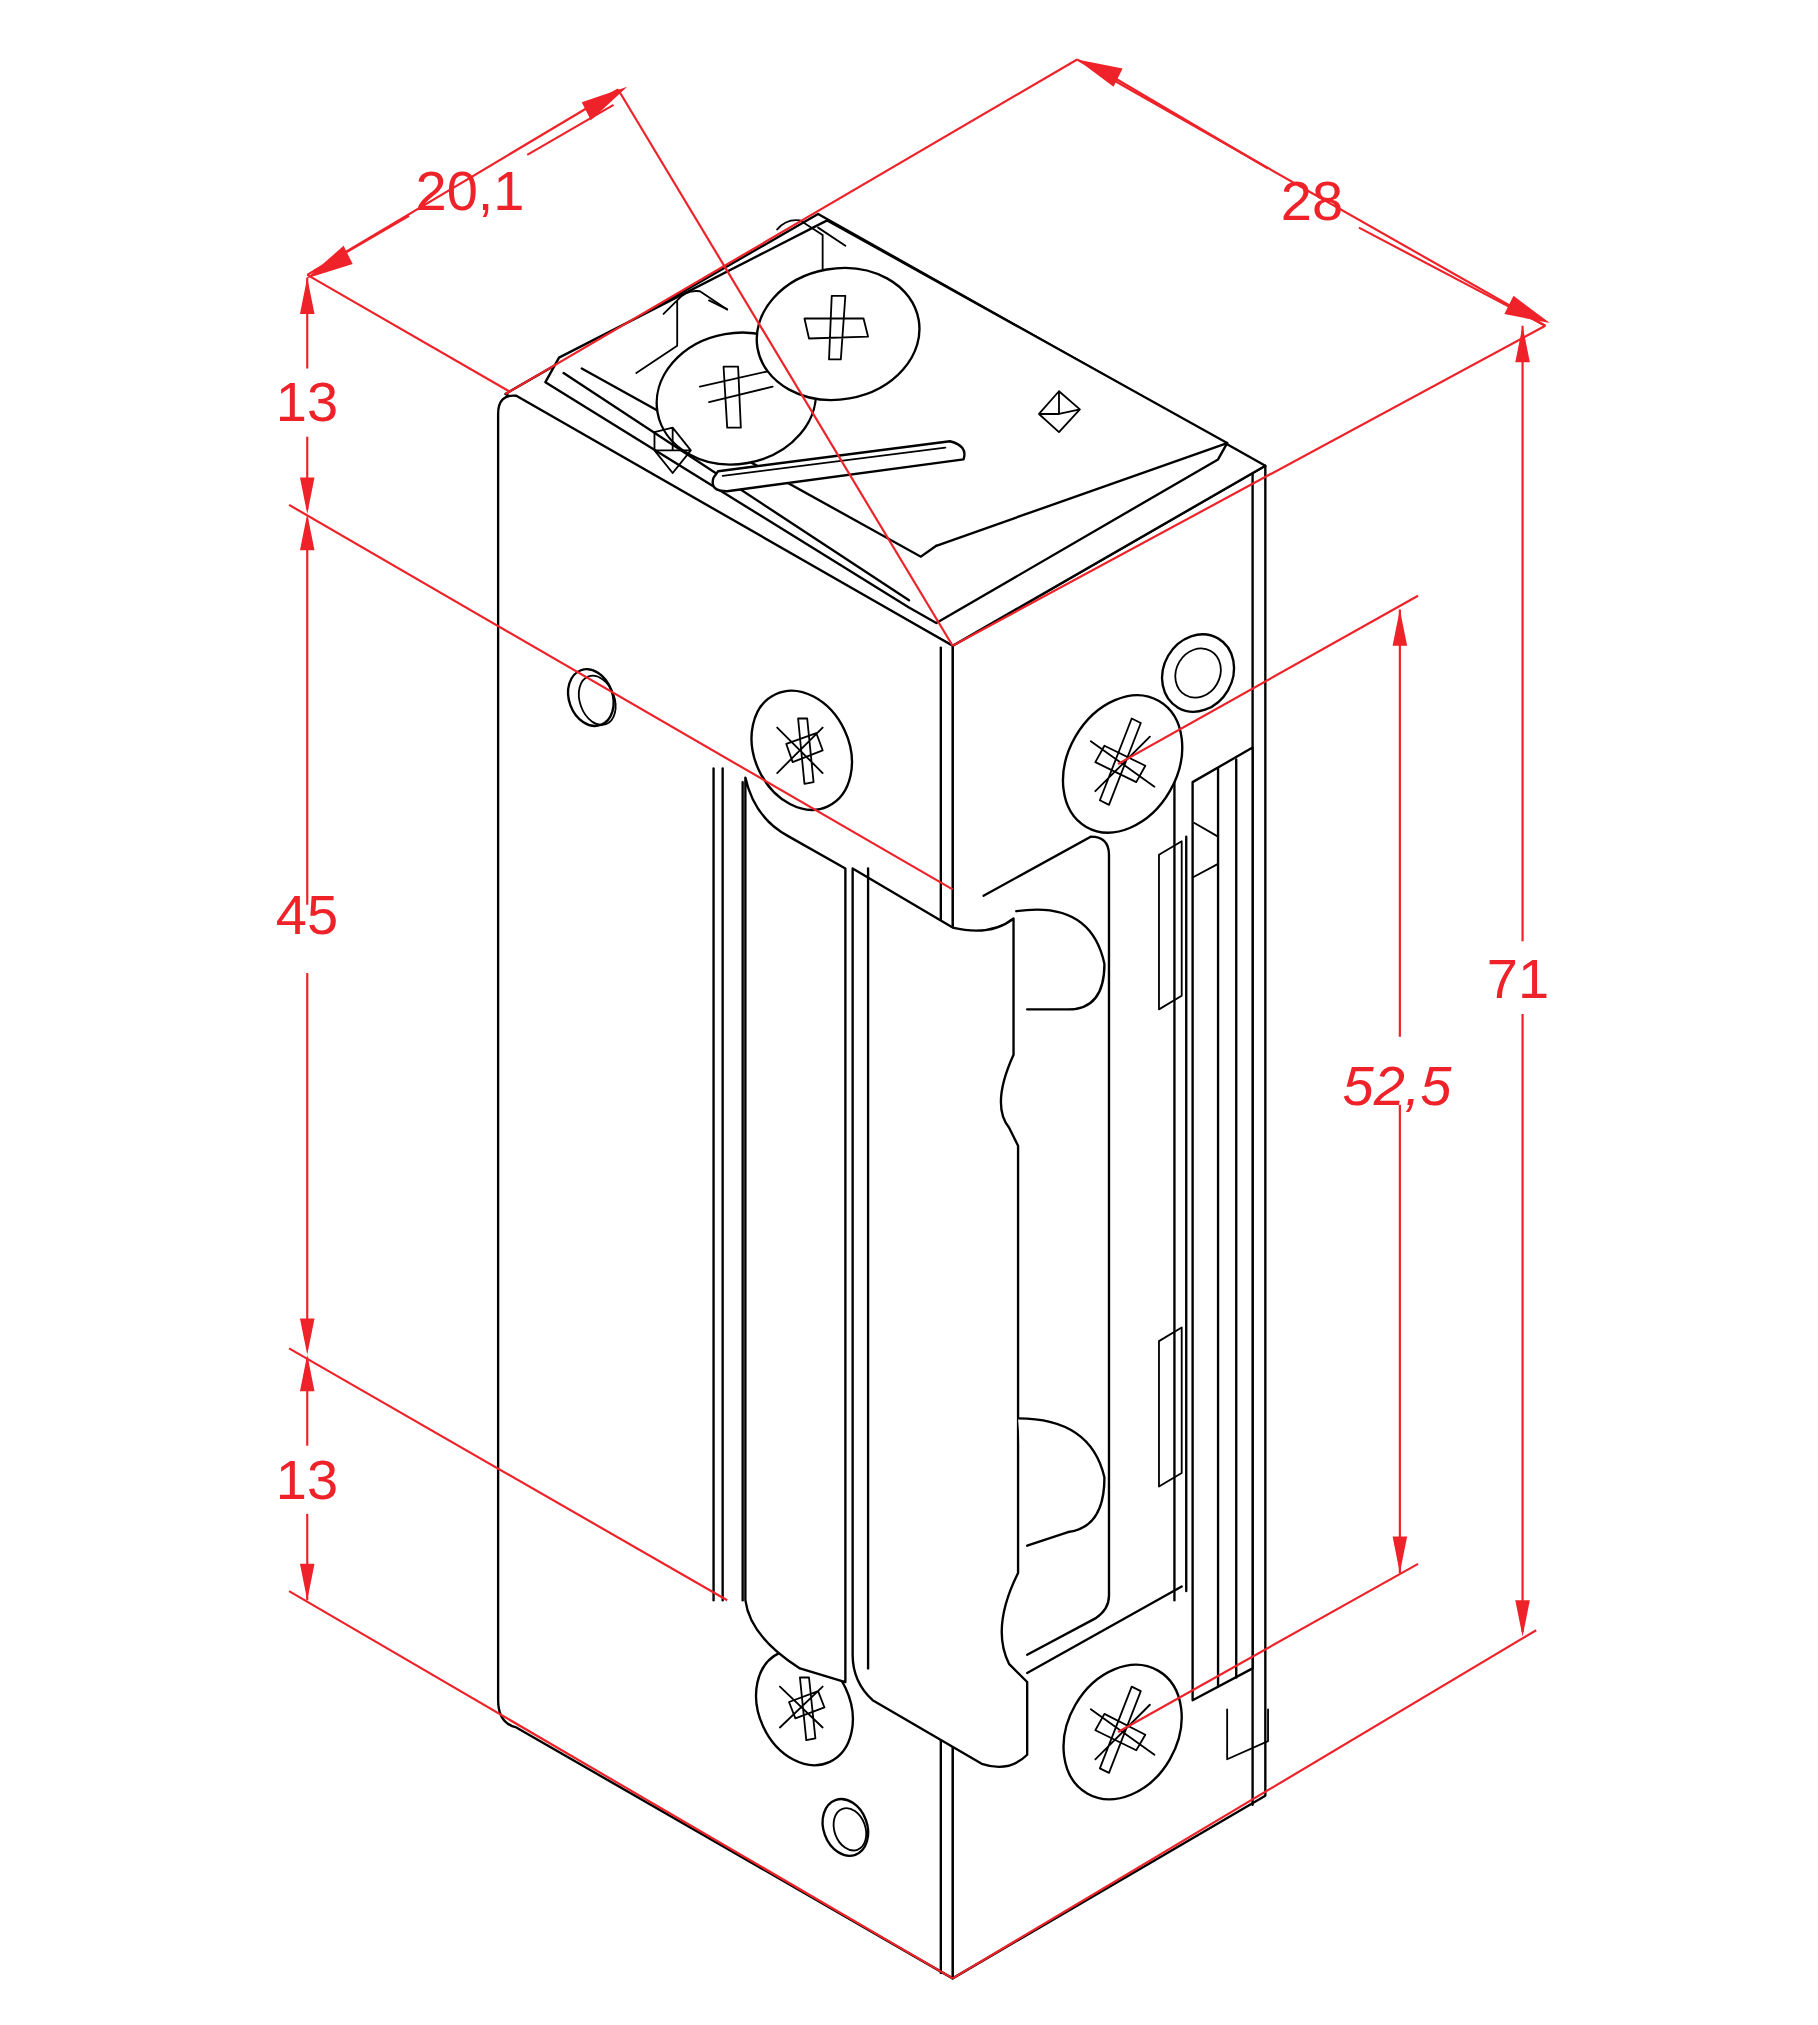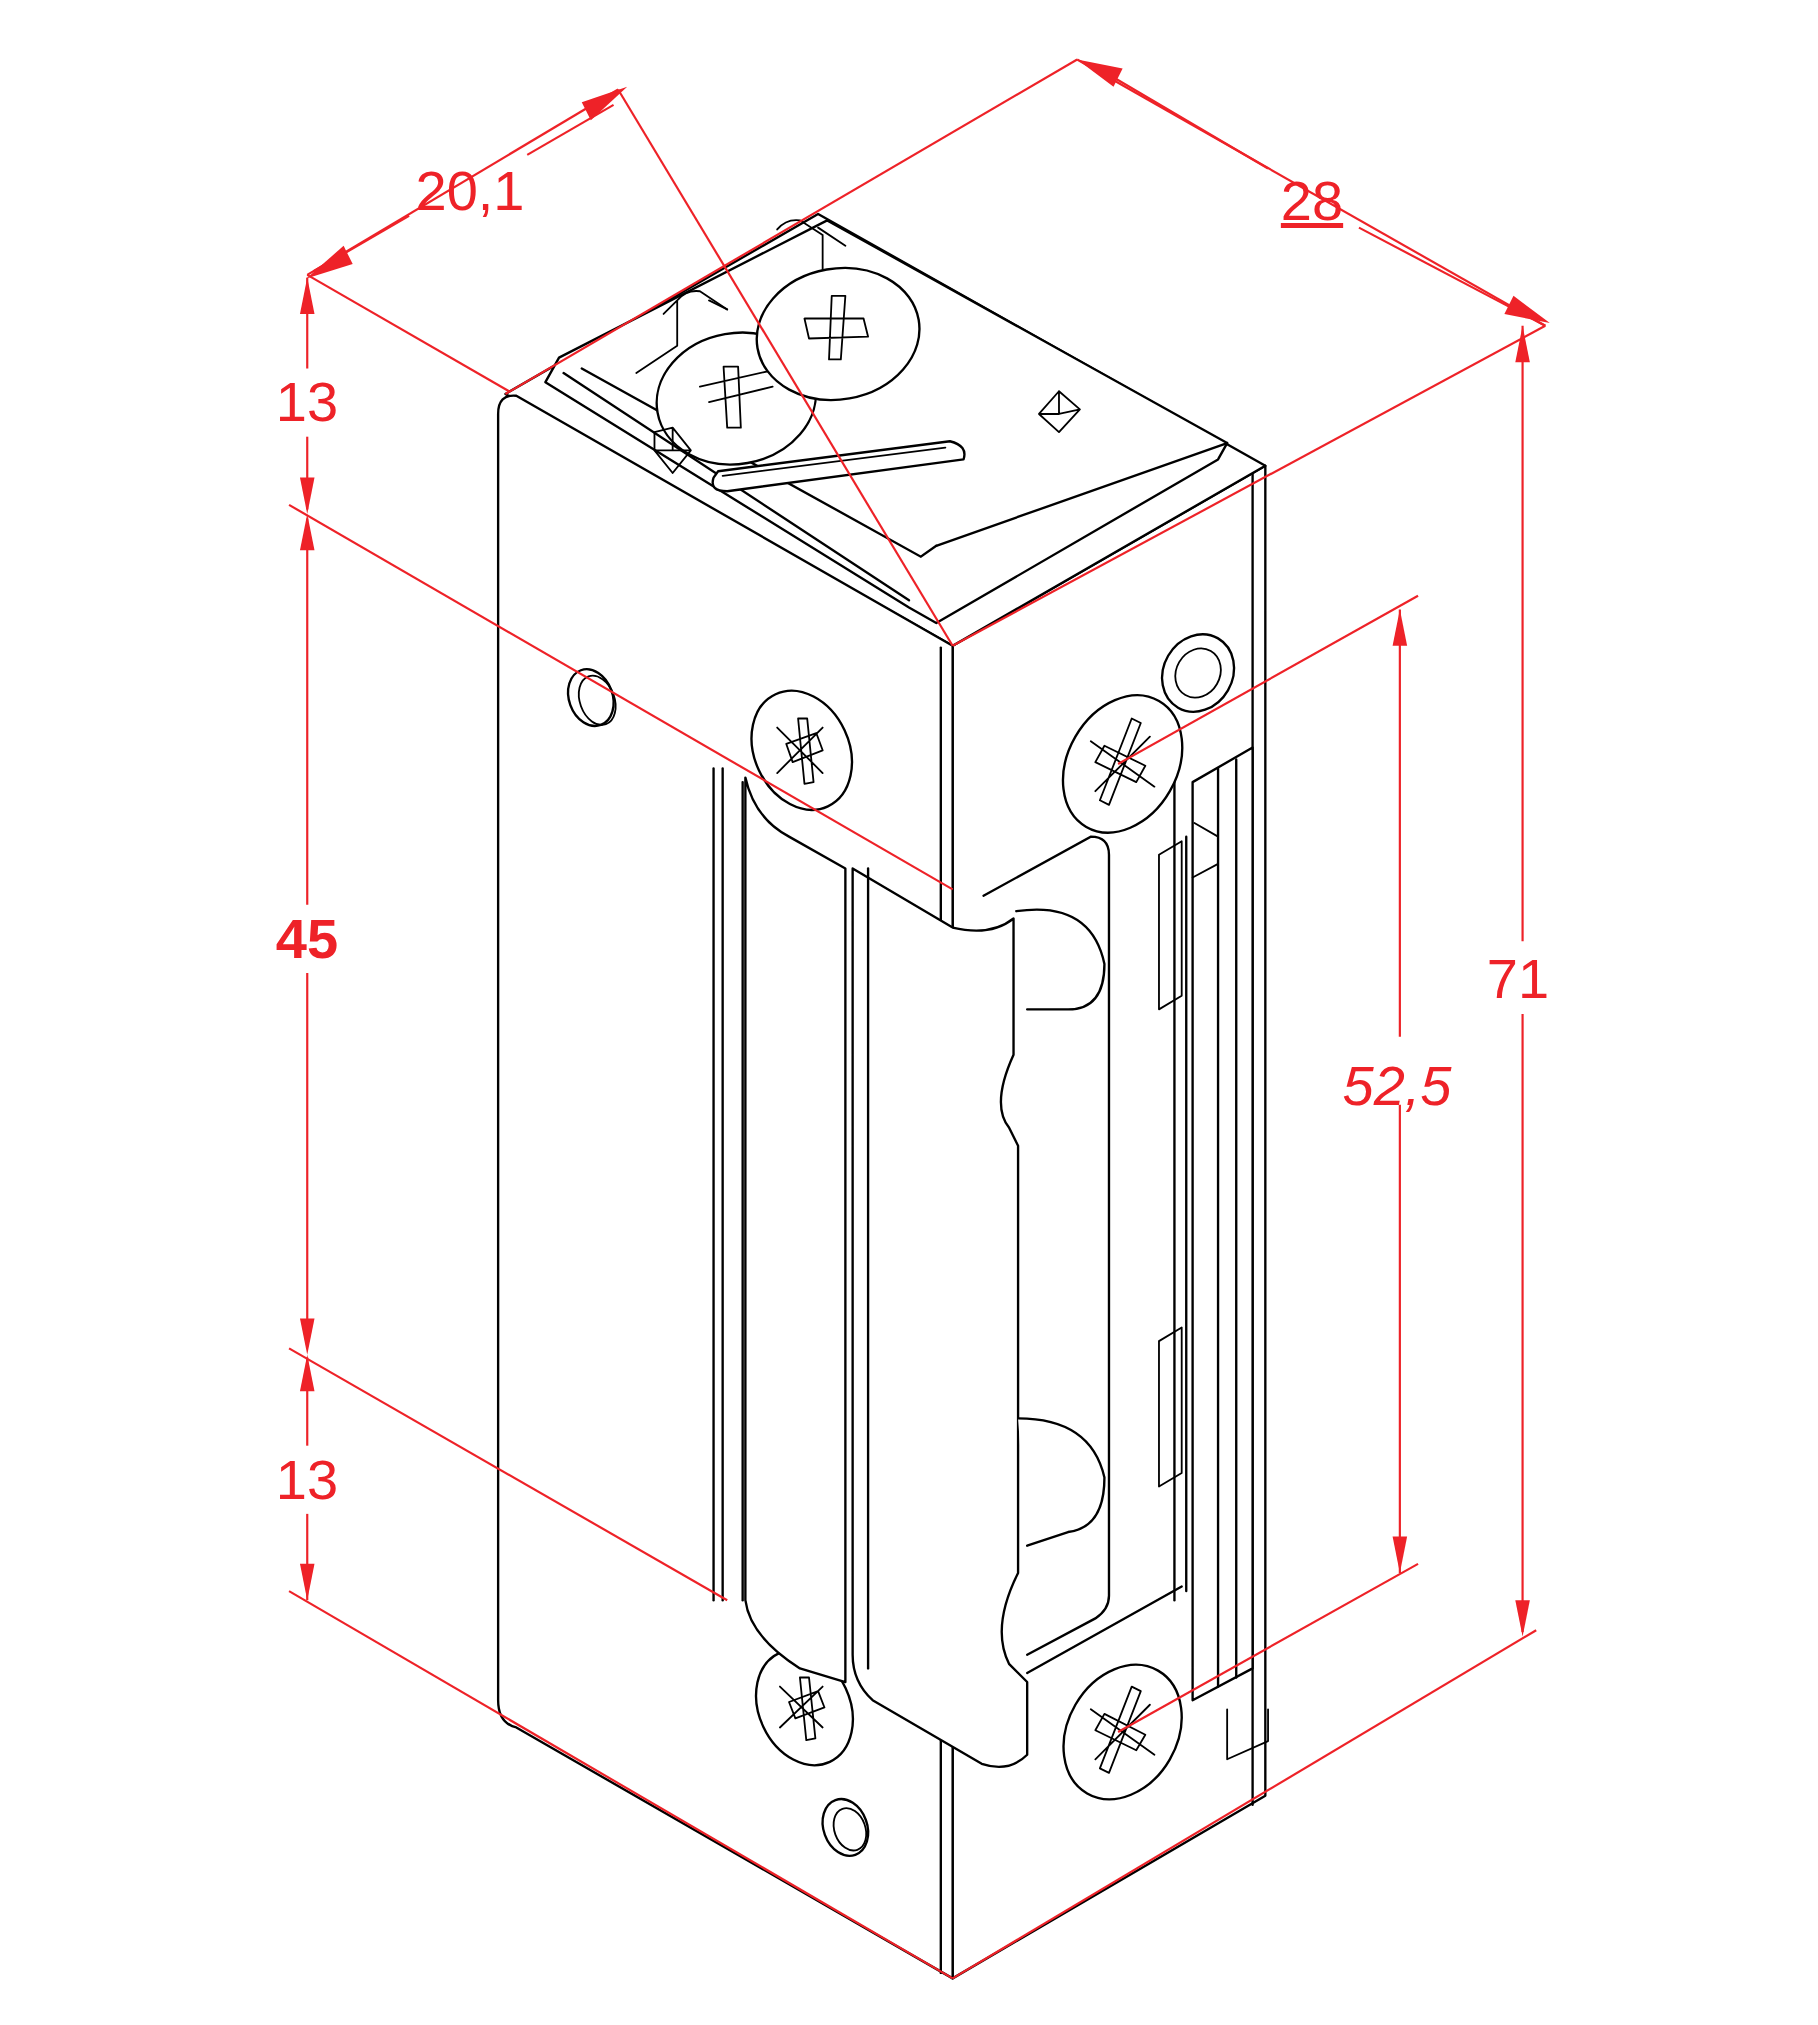--- a/index.html
+++ b/index.html
@@ -163,19 +163,19 @@
 
     <line class="dim" x1="1675" y1="358" x2="1675" y2="1035"></line>
     <line class="dim" x1="1675" y1="1115" x2="1675" y2="1795"></line>
     <path class="arrow" d="M1675,358 L1667,398 L1683,398 Z"></path>
     <path class="arrow" d="M1675,1800 L1667,1760 L1683,1760 Z"></path>
     <line class="dim" x1="1048" y1="2176" x2="1690" y2="1793"></line>
   </g>
 </svg>
 
 <div class="dim-label" style="left:470px; top:191px;">20,1</div>
-<div class="dim-label" style="left:1312px; top:201px;text-decoration:underline;">28</div>
+<div class="dim-label" style="left:1312px; top:201px;">28</div>
 <div class="dim-label" style="left:307px; top:402px;">13</div>
-<div class="dim-label" style="left:307px; top:939px;font-weight:bold;">45</div>
+<div class="dim-label" style="left:307px; top:915px;">45</div>
 <div class="dim-label" style="left:307px; top:1480px;">13</div>
 <div class="dim-label" style="left:1397px; top:1086px;font-style:italic;">52,5</div>
 <div class="dim-label" style="left:1518px; top:979px;">71</div>
 
 
 </body></html>

